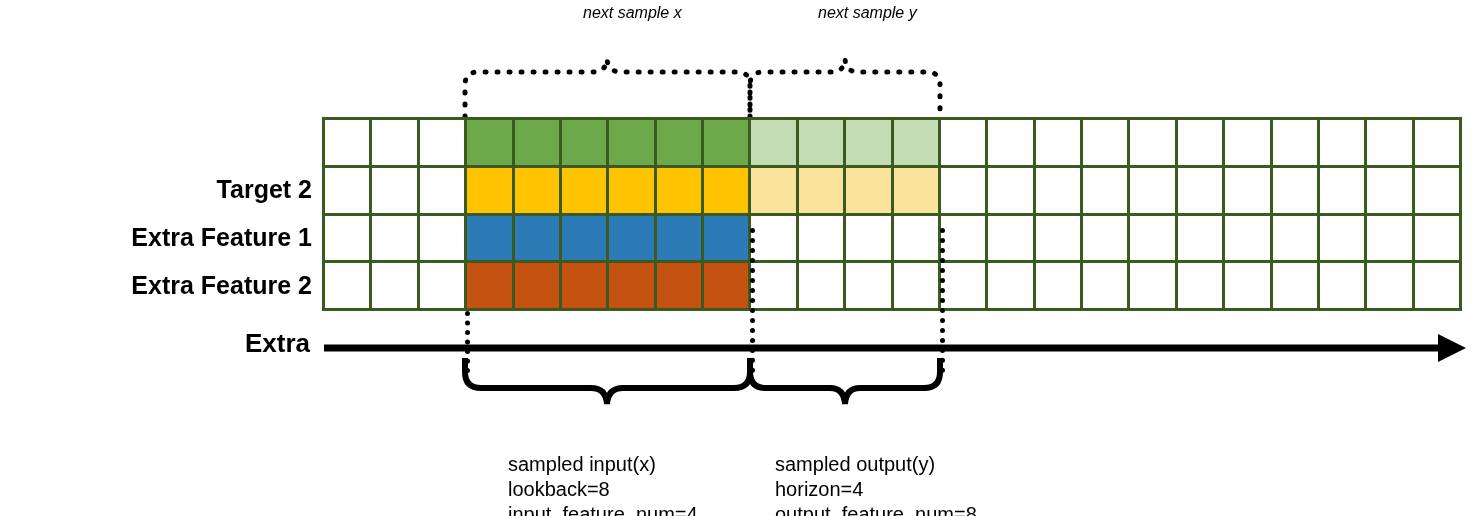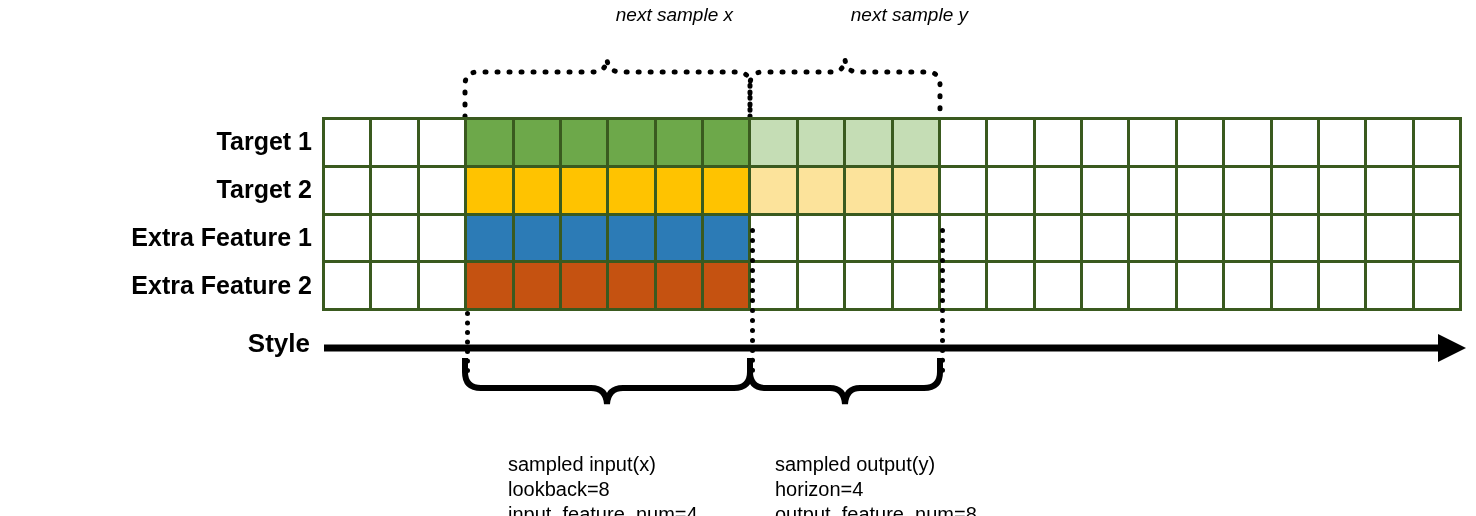--- a/index.html
+++ b/index.html
@@ -15,22 +15,22 @@
   
   #page-title{
     position:absolute;left:8px;top:2px;
     font-size:30px;font-weight:700;color:#000;
     letter-spacing:-0.2px;white-space:nowrap;
   }
 
   
   .top-caption{
     position:absolute;top:4px;
-    font-size:19px;font-style:italic;font-weight:400;color:#000;
-    white-space:nowrap;text-align:right;
+    font-size:16px;font-style:italic;font-weight:400;color:#000;
+    white-space:nowrap;text-align:left;
   }
   #caption-next-x{left:583px;width:150px;}
   #caption-next-y{left:818px;width:150px;}
 
   
   .row-label{
     position:absolute;right:0;width:310px;
     text-align:right;
     font-size:25px;font-weight:700;color:#000;
     white-space:nowrap;
@@ -84,21 +84,20 @@
   <div class="top-caption" id="caption-next-y">next sample y</div>
 
   <svg class="ovl" id="top-braces" viewBox="0 0 1476 516" xmlns="http://www.w3.org/2000/svg">
 
     <path d="M 465,117 L 465,85 Q 465,72 478,72 L 593,72 Q 606,72 607,59 Q 608,72 621,72 L 737,72 Q 750,72 750,85 L 750,117" fill="none" stroke="#000" stroke-width="5" stroke-linecap="round" stroke-dasharray="1 11"></path>
 
     <path d="M 750,117 L 750,85 Q 750,72 763,72 L 832,72 Q 844,72 845,59 Q 846,72 858,72 L 927,72 Q 940,72 940,85 L 940,117" fill="none" stroke="#000" stroke-width="5" stroke-linecap="round" stroke-dasharray="1 11"></path>
   </svg>
 
   <div id="label-col">
-    <div class="row-label rl0">Target 1</div>
     <div class="row-label rl1">Target 2</div>
     <div class="row-label rl2">Extra Feature 1</div>
     <div class="row-label rl3">Extra Feature 2</div>
   </div>
 
   <div id="grid">
       <div class="cell" style="background: rgb(255, 255, 255);"></div>
       <div class="cell" style="background: rgb(255, 255, 255);"></div>
       <div class="cell" style="background: rgb(255, 255, 255);"></div>
       <div class="cell" style="background: rgb(109, 168, 74);"></div>
@@ -193,21 +192,21 @@
       <div class="cell" style="background: rgb(255, 255, 255);"></div>
       <div class="cell" style="background: rgb(255, 255, 255);"></div>
       <div class="cell" style="background: rgb(255, 255, 255);"></div>
       <div class="cell" style="background: rgb(255, 255, 255);"></div>
     </div>
 
   <div class="vguide" style="left:465px;top:311px;height:62px;"></div>
   <div class="vguide" style="left:750px;top:228px;height:145px;"></div>
   <div class="vguide" style="left:940px;top:228px;height:145px;"></div>
 
-  <div id="time-label">Style</div>
+  <div id="time-label">Extra</div>
   <svg id="time-arrow" viewBox="0 0 1150 36" xmlns="http://www.w3.org/2000/svg">
     <line x1="4" y1="18" x2="1126" y2="18" stroke="#000" stroke-width="7"></line>
     <polygon points="1118,4 1146,18 1118,32" fill="#000"></polygon>
   </svg>
 
   <svg class="ovl" id="bottom-braces" viewBox="0 0 1476 516" xmlns="http://www.w3.org/2000/svg">
 
     <path d="M 465,358 L 465,372 Q 465,388 481,388 L 591,388 Q 606,388 607,404 Q 608,388 623,388 L 734,388 Q 750,388 750,372 L 750,358" fill="none" stroke="#000" stroke-width="6" stroke-linecap="butt"></path>
 
     <path d="M 750,358 L 750,372 Q 750,388 766,388 L 830,388 Q 844,388 845,404 Q 846,388 860,388 L 924,388 Q 940,388 940,372 L 940,358" fill="none" stroke="#000" stroke-width="6" stroke-linecap="butt"></path>

